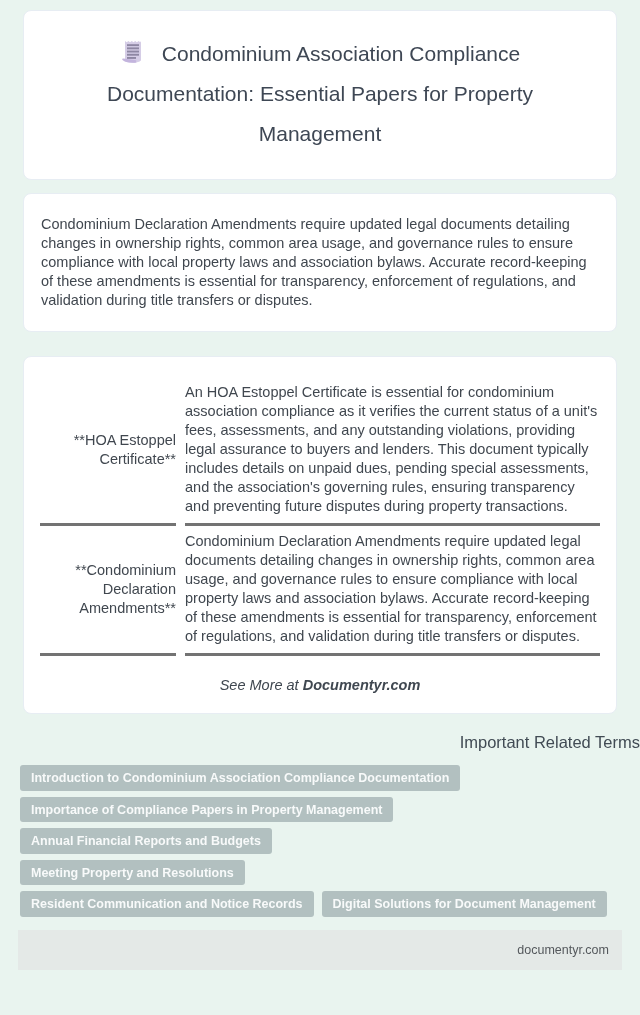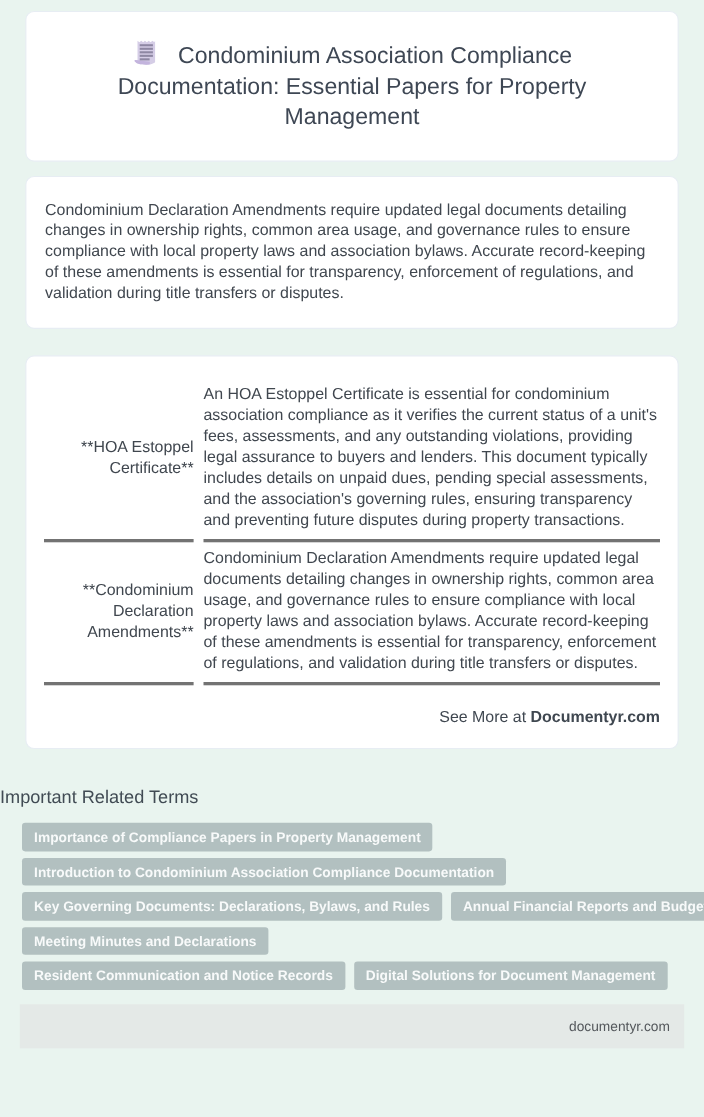--- a/index.html
+++ b/index.html
@@ -18,21 +18,21 @@
     margin: 0 23px;
   }
   
   .title-card {
     margin-top: 10px;
     padding: 23px 26px 25px;
     text-align: center;
   }
   .title-card h1 {
     font-size: 21px;
-    line-height: 28px;
+    line-height: 40px;
     font-weight: 500;
     color: #3e4754;
   }
   .doc-icon {
     display: inline-block;
     width: 26px;
     height: 27px;
     vertical-align: -4px;
     margin-right: 16px;
   }
@@ -62,29 +62,30 @@
     font-size: 14.5px;
     line-height: 19px;
   }
   .def-table .term-cell {
     display: flex;
     align-items: center;
     text-align: right;
   }
   .see-more {
     margin-top: 21px;
-    text-align: right;
+    text-align: center;
+    font-style: italic;
     font-size: 14.5px;
     color: #3f4750;
   }
   .see-more .brand { font-weight: 700; }
   
   .related-heading {
-    margin: 35px 0 13px;
-    text-align: left;
+    margin: 19px 0 13px;
+    text-align: right;
     font-size: 16.5px;
     font-weight: 500;
     color: #414b54;
   }
   .terms-wrap { margin: 0 20px; }
   .terms-row {
     display: flex;
     gap: 8px;
     margin-bottom: 6px;
   }
@@ -147,31 +148,30 @@
   </div>
   <div class="see-more">
     <span>See More at </span><span class="brand">Documentyr.com</span>
   </div>
 </div>
 
 <h2 class="related-heading">Important Related Terms</h2>
 
 <div class="terms-wrap">
   <div class="terms-row">
+    <button class="pill">Introduction to Condominium Association Compliance Documentation</button>
+  </div>
+  <div class="terms-row">
     <button class="pill">Importance of Compliance Papers in Property Management</button>
   </div>
   <div class="terms-row">
-    <button class="pill">Introduction to Condominium Association Compliance Documentation</button>
-  </div>
-  <div class="terms-row">
-    <button class="pill">Key Governing Documents: Declarations, Bylaws, and Rules</button>
     <button class="pill">Annual Financial Reports and Budgets</button>
   </div>
   <div class="terms-row">
-    <button class="pill">Meeting Minutes and Declarations</button>
+    <button class="pill">Meeting Property and Resolutions</button>
   </div>
   <div class="terms-row">
     <button class="pill">Resident Communication and Notice Records</button>
     <button class="pill">Digital Solutions for Document Management</button>
   </div>
 </div>
 
 <div class="footer-bar">
   <span>documentyr.com</span>
 </div>

